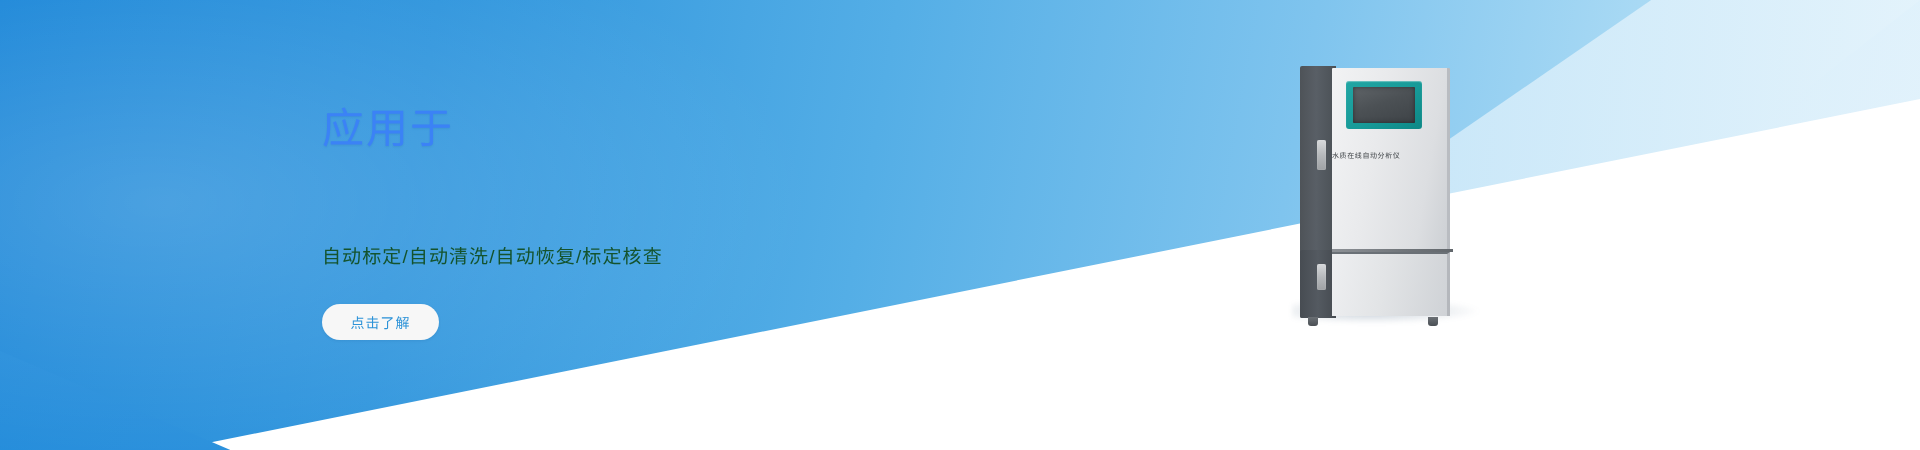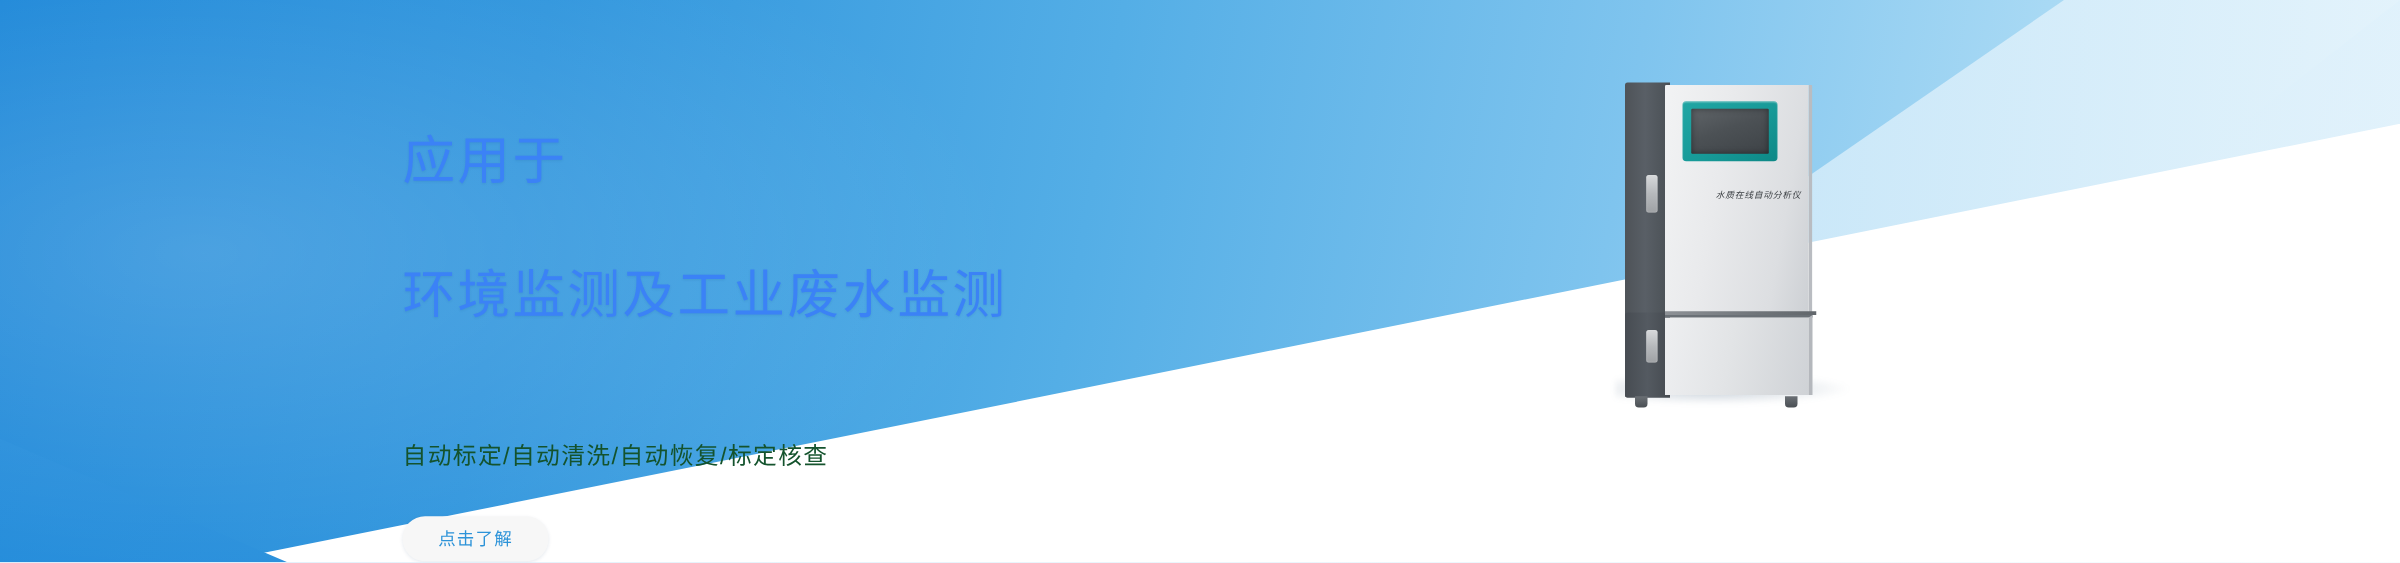--- a/index.html
+++ b/index.html
@@ -146,27 +146,26 @@
   }
   .dev-screen {
     position:absolute; left:7px; top:6px;
     right:7px; bottom:6px;
     background:linear-gradient(160deg,#5f6468 0%,#4c5155 45%,#3e4347 100%);
     border-radius:1px;
     box-shadow:inset 0 0 5px rgba(0,0,0,.45);
   }
   .dev-label {
     position:absolute; left:0; right:6px; top:82px;
-    text-align:right;
+    text-align:left;
     font-size:7px;
     letter-spacing:.6px;
     color:#3c4044;
     font-family:"DejaVu Sans",sans-serif;
     white-space:nowrap;
-    font-style:italic;
   }
   
   .dev-handle {
     position:absolute; left:17px; top:74px;
     width:9px; height:30px;
     background:linear-gradient(180deg,#d7d9db 0%,#b6b9bc 50%,#9fa2a5 100%);
     border-radius:2px;
     box-shadow:inset 0 0 1px rgba(255,255,255,.6);
   }
   .dev-handle.lower { top:198px; height:26px; }
@@ -193,21 +192,20 @@
   <div class="bg-base"></div>
   <div class="bg-wedge-light"></div>
   <div class="bg-wedge-light2"></div>
   <div class="bg-white-sweep"></div>
   <div class="bg-blue-tail"></div>
   <div class="bg-soft-glow"></div>
 
   <div class="copy">
     <h1 class="headline">
       <span class="line">应用于</span>
-      <span class="line">环境监测及工业废水监测</span>
     </h1>
     <p class="subhead">自动标定/自动清洗/自动恢复/标定核查</p>
     <button class="cta">点击了解</button>
   </div>
 
   <div class="device">
     <div class="dev-shadow"></div>
     <div class="dev-side"></div>
     <div class="dev-side lower"></div>
     <div class="dev-body">

